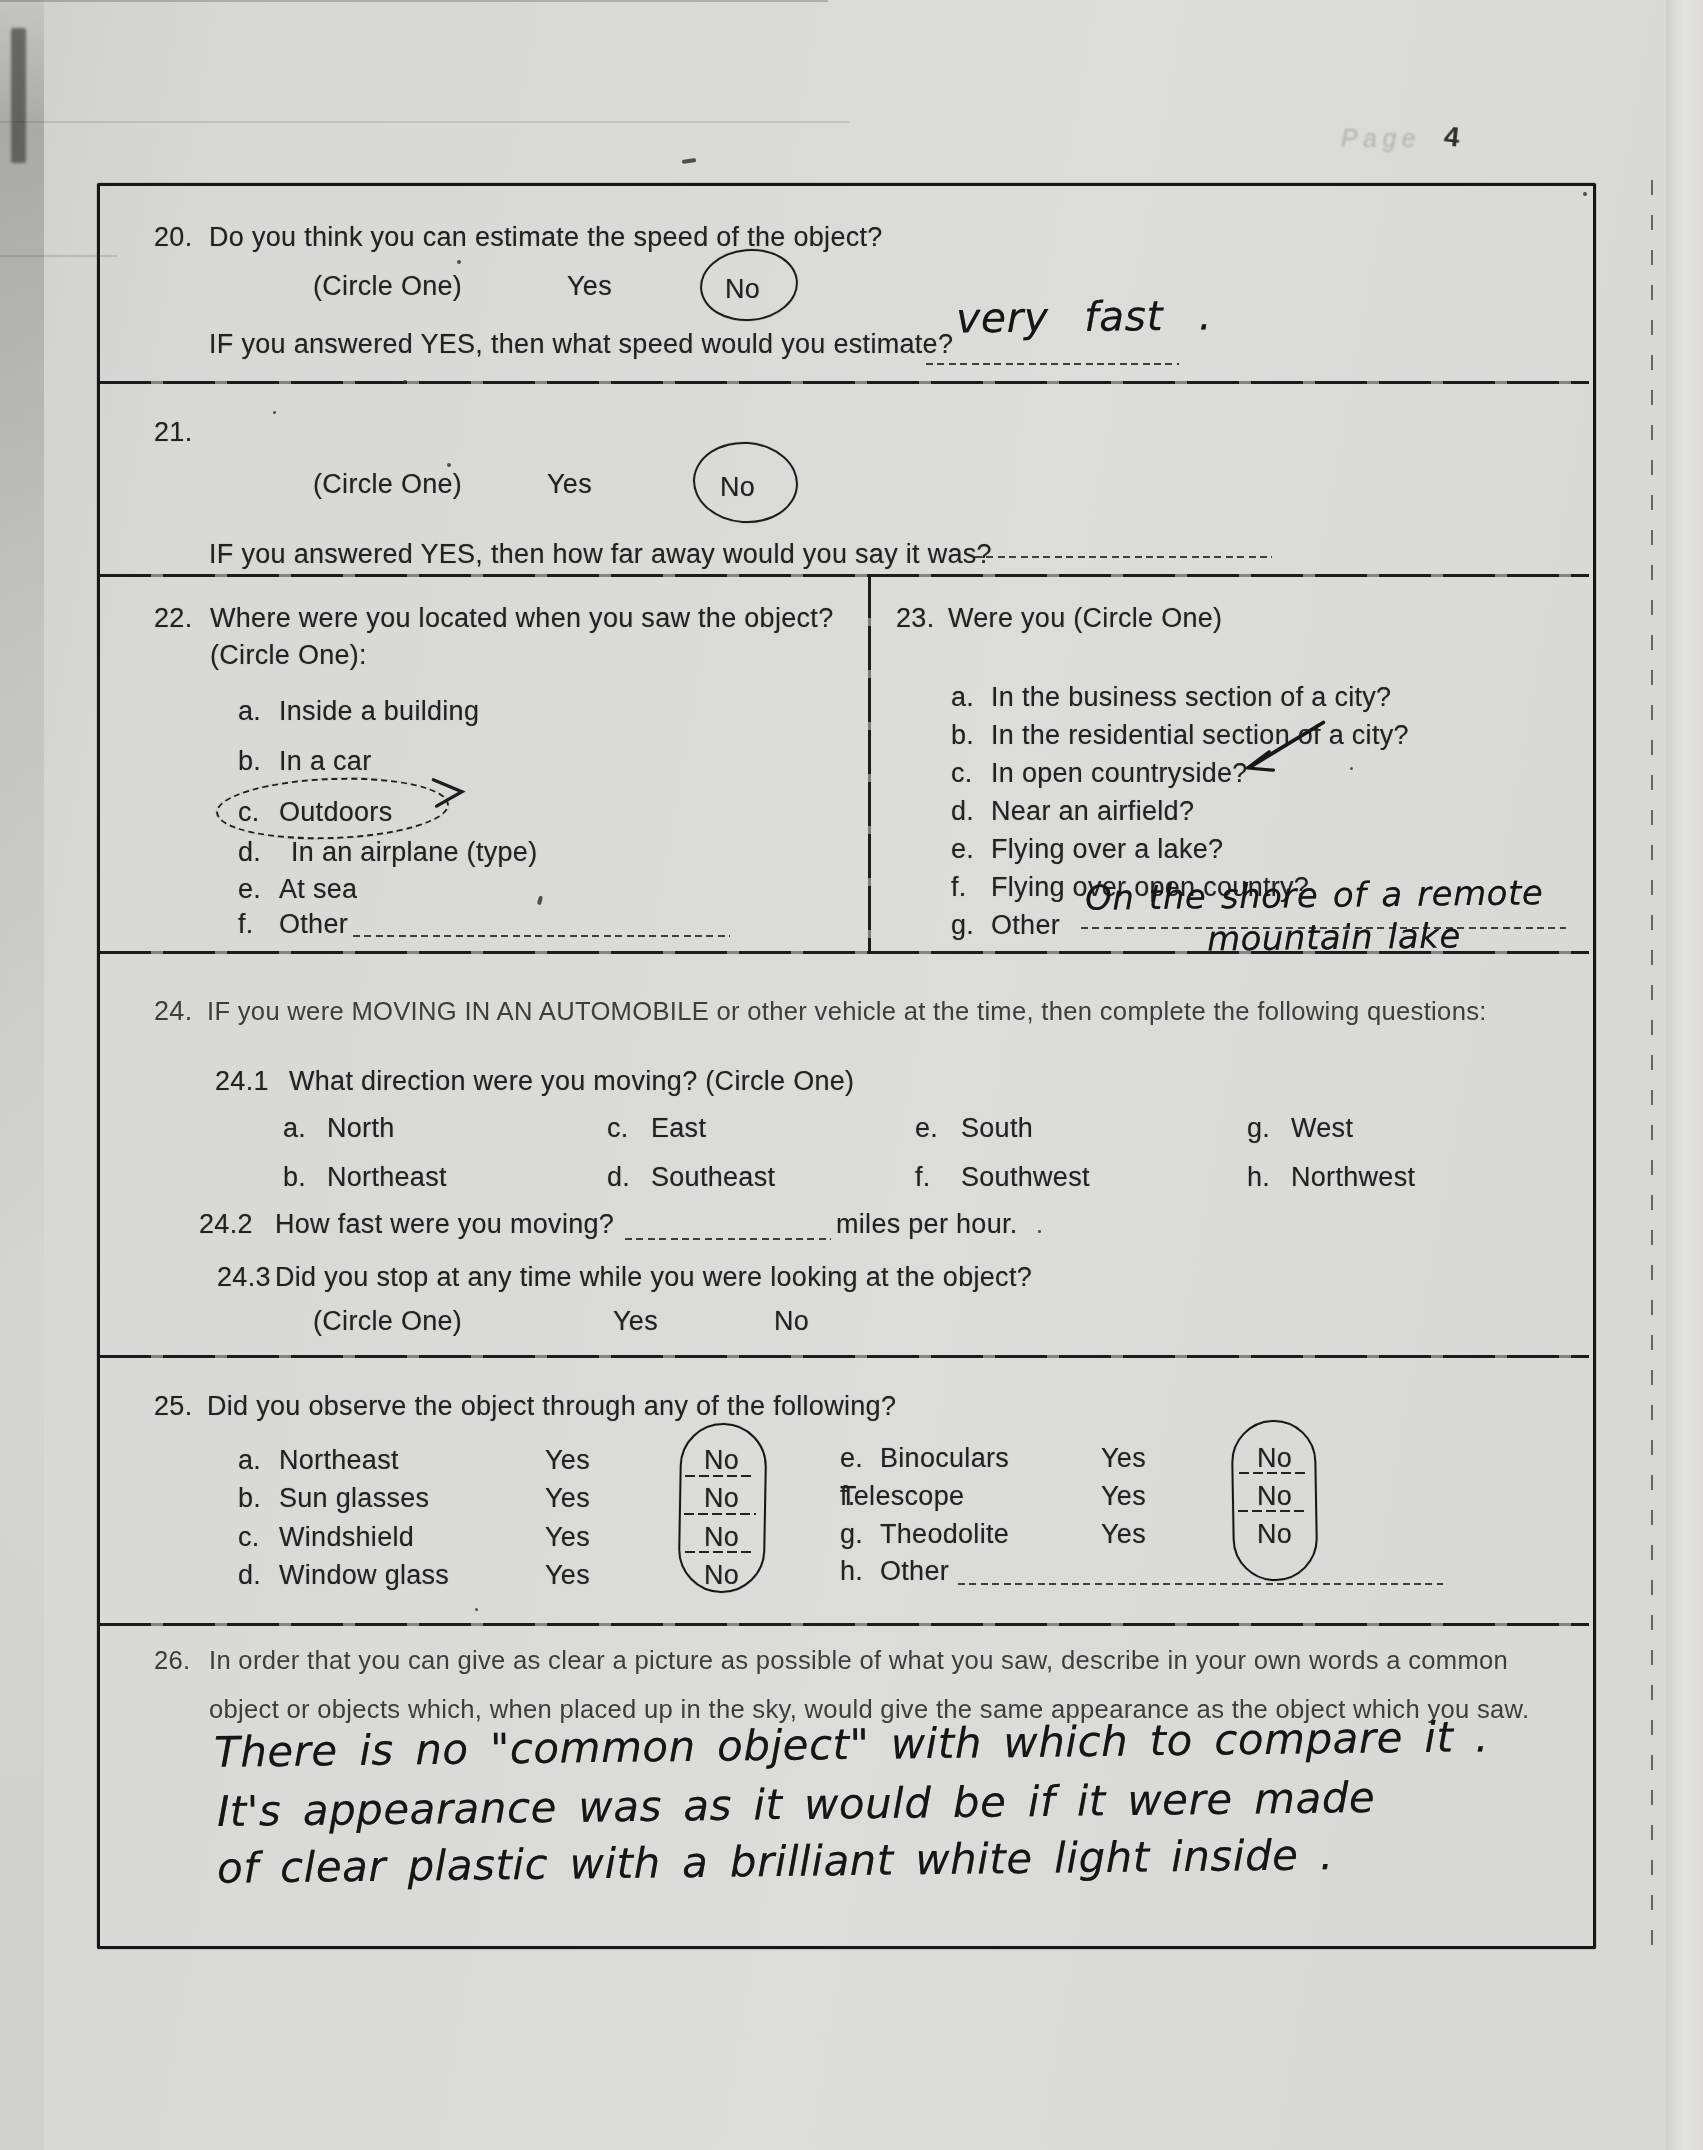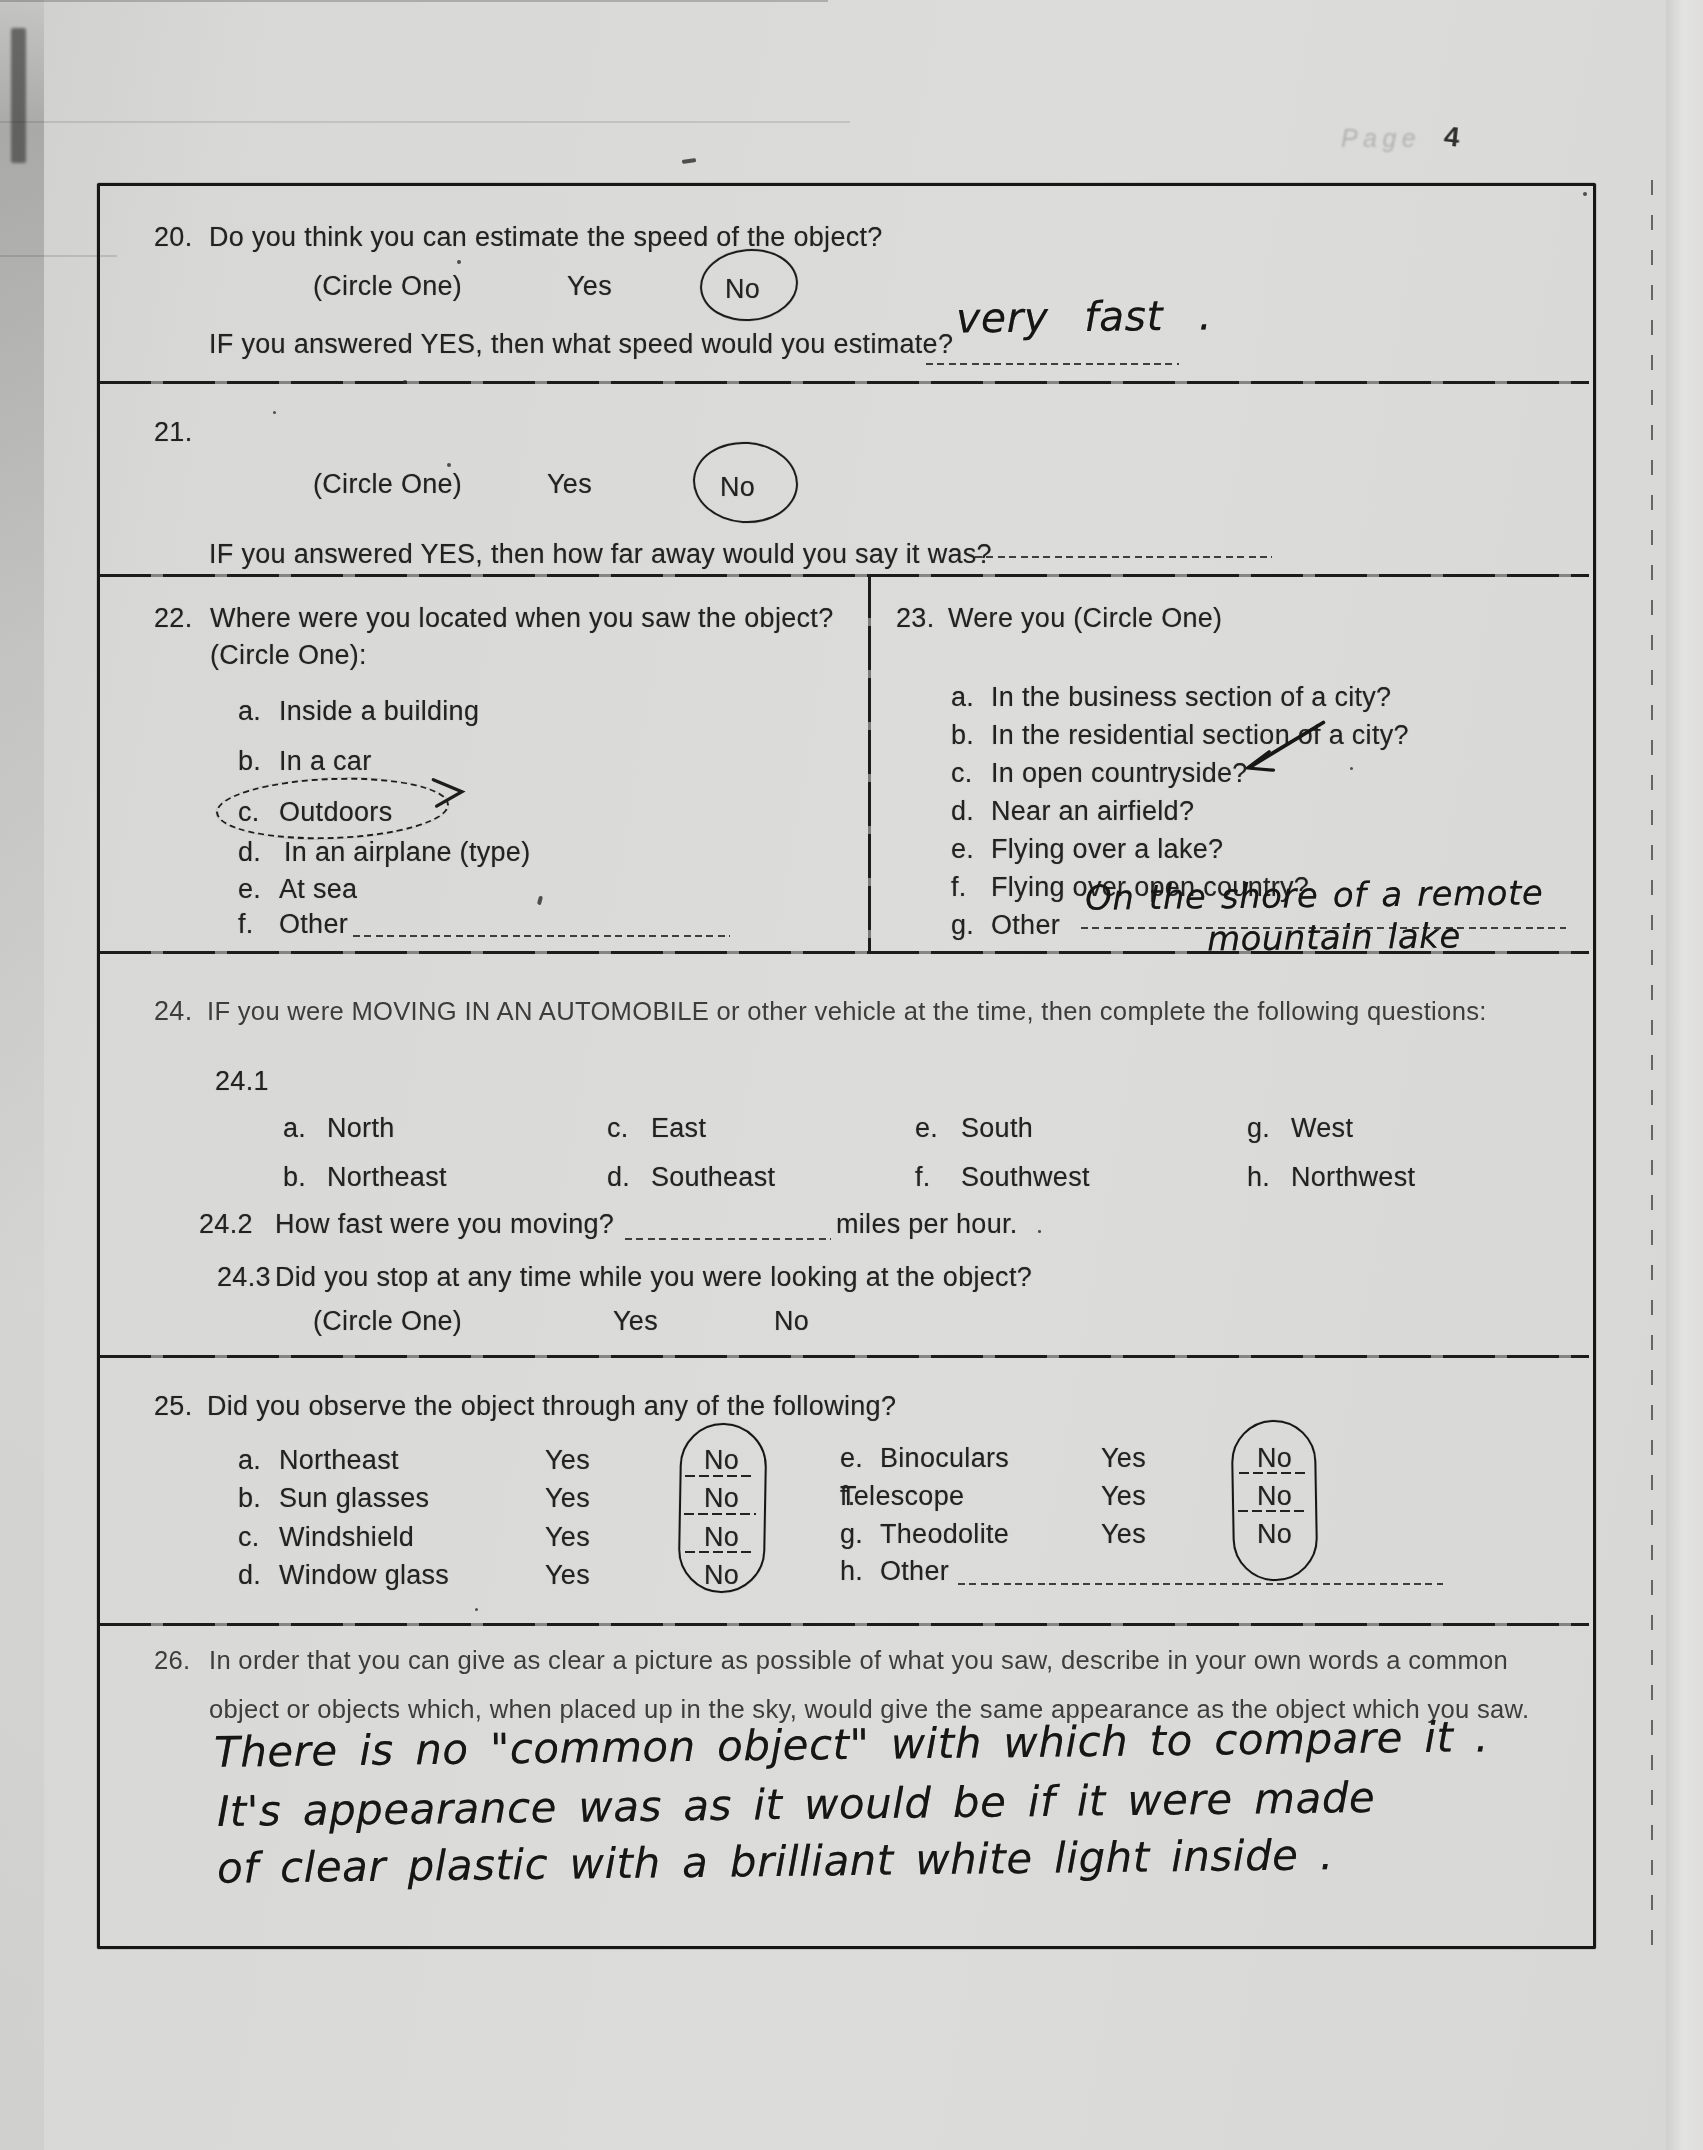--- a/index.html
+++ b/index.html
@@ -100,21 +100,21 @@
   <span class="t" style="left:279px;top:697px">Inside a building</span>
   <span class="t" style="left:238px;top:747px">b.</span>
   <span class="t" style="left:279px;top:747px">In a car</span>
   <span class="t" style="left:238px;top:798px">c.</span>
   <span class="t" style="left:279px;top:798px">Outdoors</span>
   <div class="oval" style="left:216px;top:778px;width:229px;height:57px;transform:rotate(-2deg);border-style:dashed;border-width:2.2px"></div>
   <svg class="pos" style="left:430px;top:772px" width="44" height="44" viewBox="0 0 80 80">
     <path d="M6 14 L58 36 L12 62" fill="none" stroke="#1d1d1d" stroke-width="6" stroke-linecap="round"></path>
   </svg>
   <span class="t" style="left:238px;top:838px">d.</span>
-  <span class="t" style="left:284px;top:838px">In an airplane (type)</span>
+  <span class="t" style="left:291px;top:838px">In an airplane (type)</span>
   <span class="t" style="left:238px;top:875px">e.</span>
   <span class="t" style="left:279px;top:875px">At sea</span>
   <span class="t" style="left:238px;top:910px">f.</span>
   <span class="t" style="left:279px;top:910px">Other</span>
   <div class="dots" style="left:353px;top:935px;width:377px"></div>
 
   <span class="t" style="left:896px;top:604px">23.</span>
   <span class="t" style="left:948px;top:604px">Were you (Circle One)</span>
 
   <span class="t" style="left:951px;top:683px">a.</span>
@@ -136,20 +136,21 @@
   <span class="t" style="left:951px;top:911px">g.</span>
   <span class="t" style="left:991px;top:911px">Other</span>
   <span class="hw" style="left:1085px;top:875px;font-size:34px;word-spacing:3.3px">On  the  shore  of  a  remote</span>
   <div class="dots" style="left:1081px;top:927px;width:485px"></div>
   <span class="hw" style="left:1207px;top:917px;font-size:34px;word-spacing:3.3px">mountain  lake</span>
 
   <span class="t lt" style="left:154px;top:997px">24.</span>
   <span class="t lt" style="left:207px;top:997px;font-size:25.6px">IF you were MOVING IN AN AUTOMOBILE or other vehicle at the time, then complete the following questions:</span>
 
   <span class="t" style="left:215px;top:1067px">24.1</span>
+  <span class="t" style="left:289px;top:1067px">What direction were you moving?  (Circle One)</span>
 
   <span class="t" style="left:283px;top:1114px">a.</span>
   <span class="t" style="left:327px;top:1114px">North</span>
   <span class="t" style="left:283px;top:1163px">b.</span>
   <span class="t" style="left:327px;top:1163px">Northeast</span>
   <span class="t" style="left:607px;top:1114px">c.</span>
   <span class="t" style="left:651px;top:1114px">East</span>
   <span class="t" style="left:607px;top:1163px">d.</span>
   <span class="t" style="left:651px;top:1163px">Southeast</span>
   <span class="t" style="left:915px;top:1114px">e.</span>

